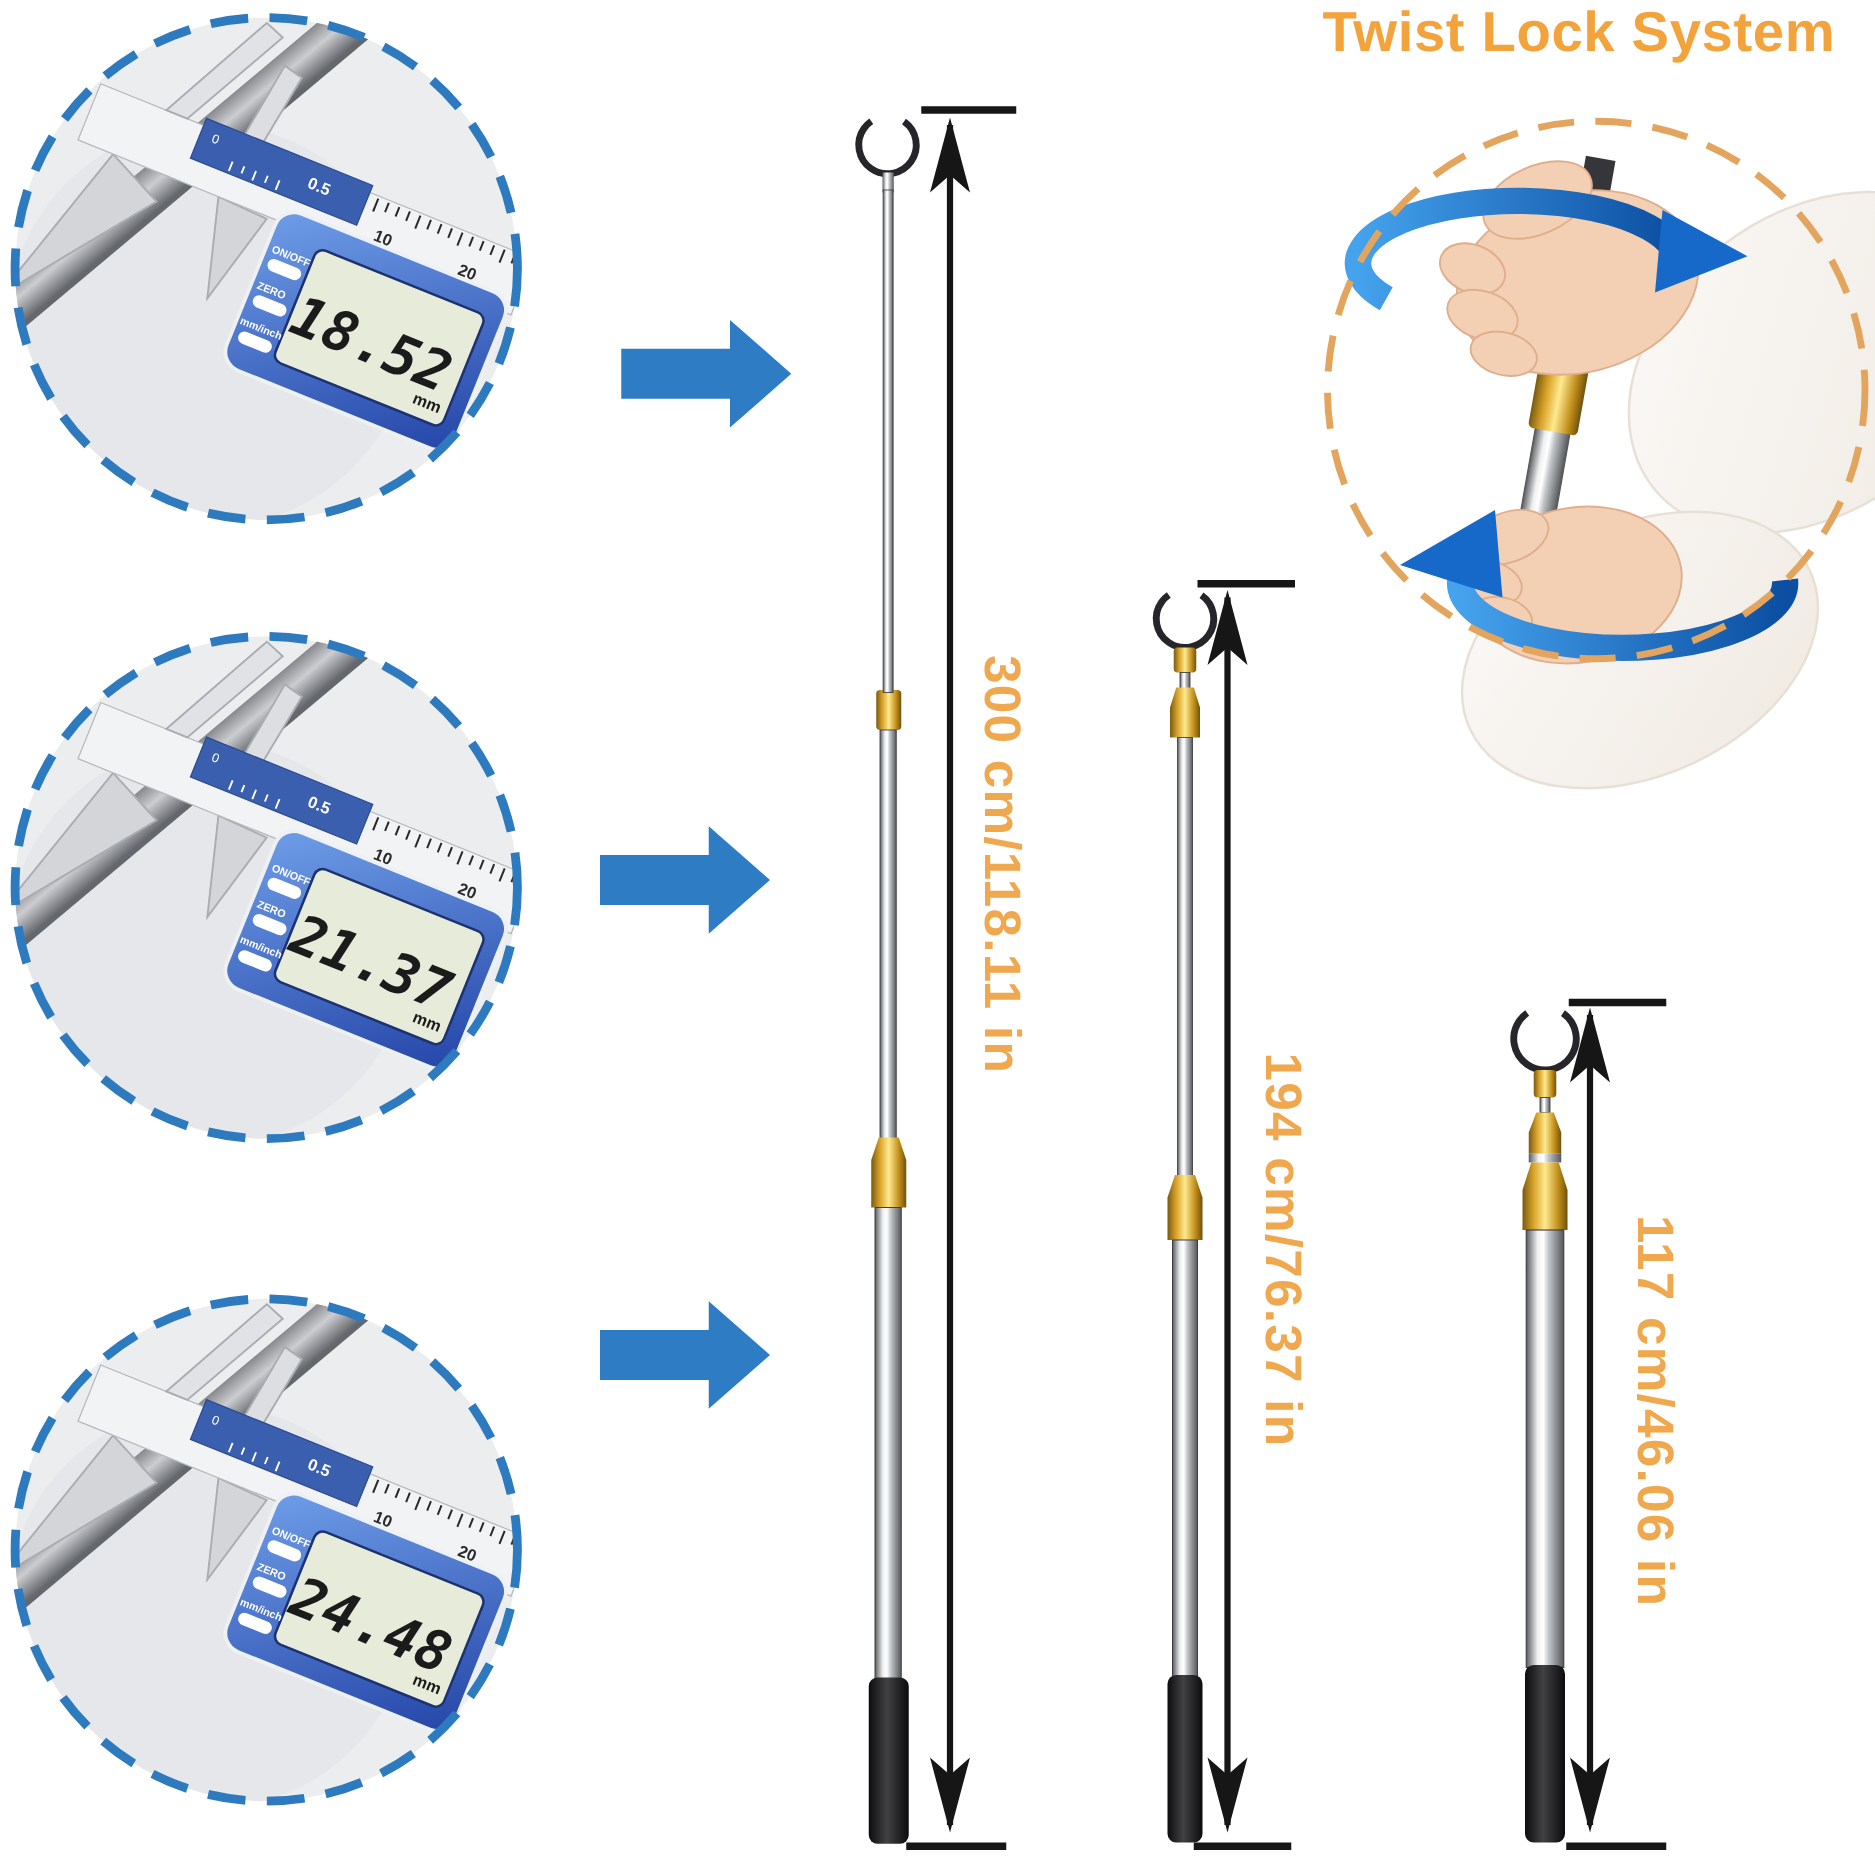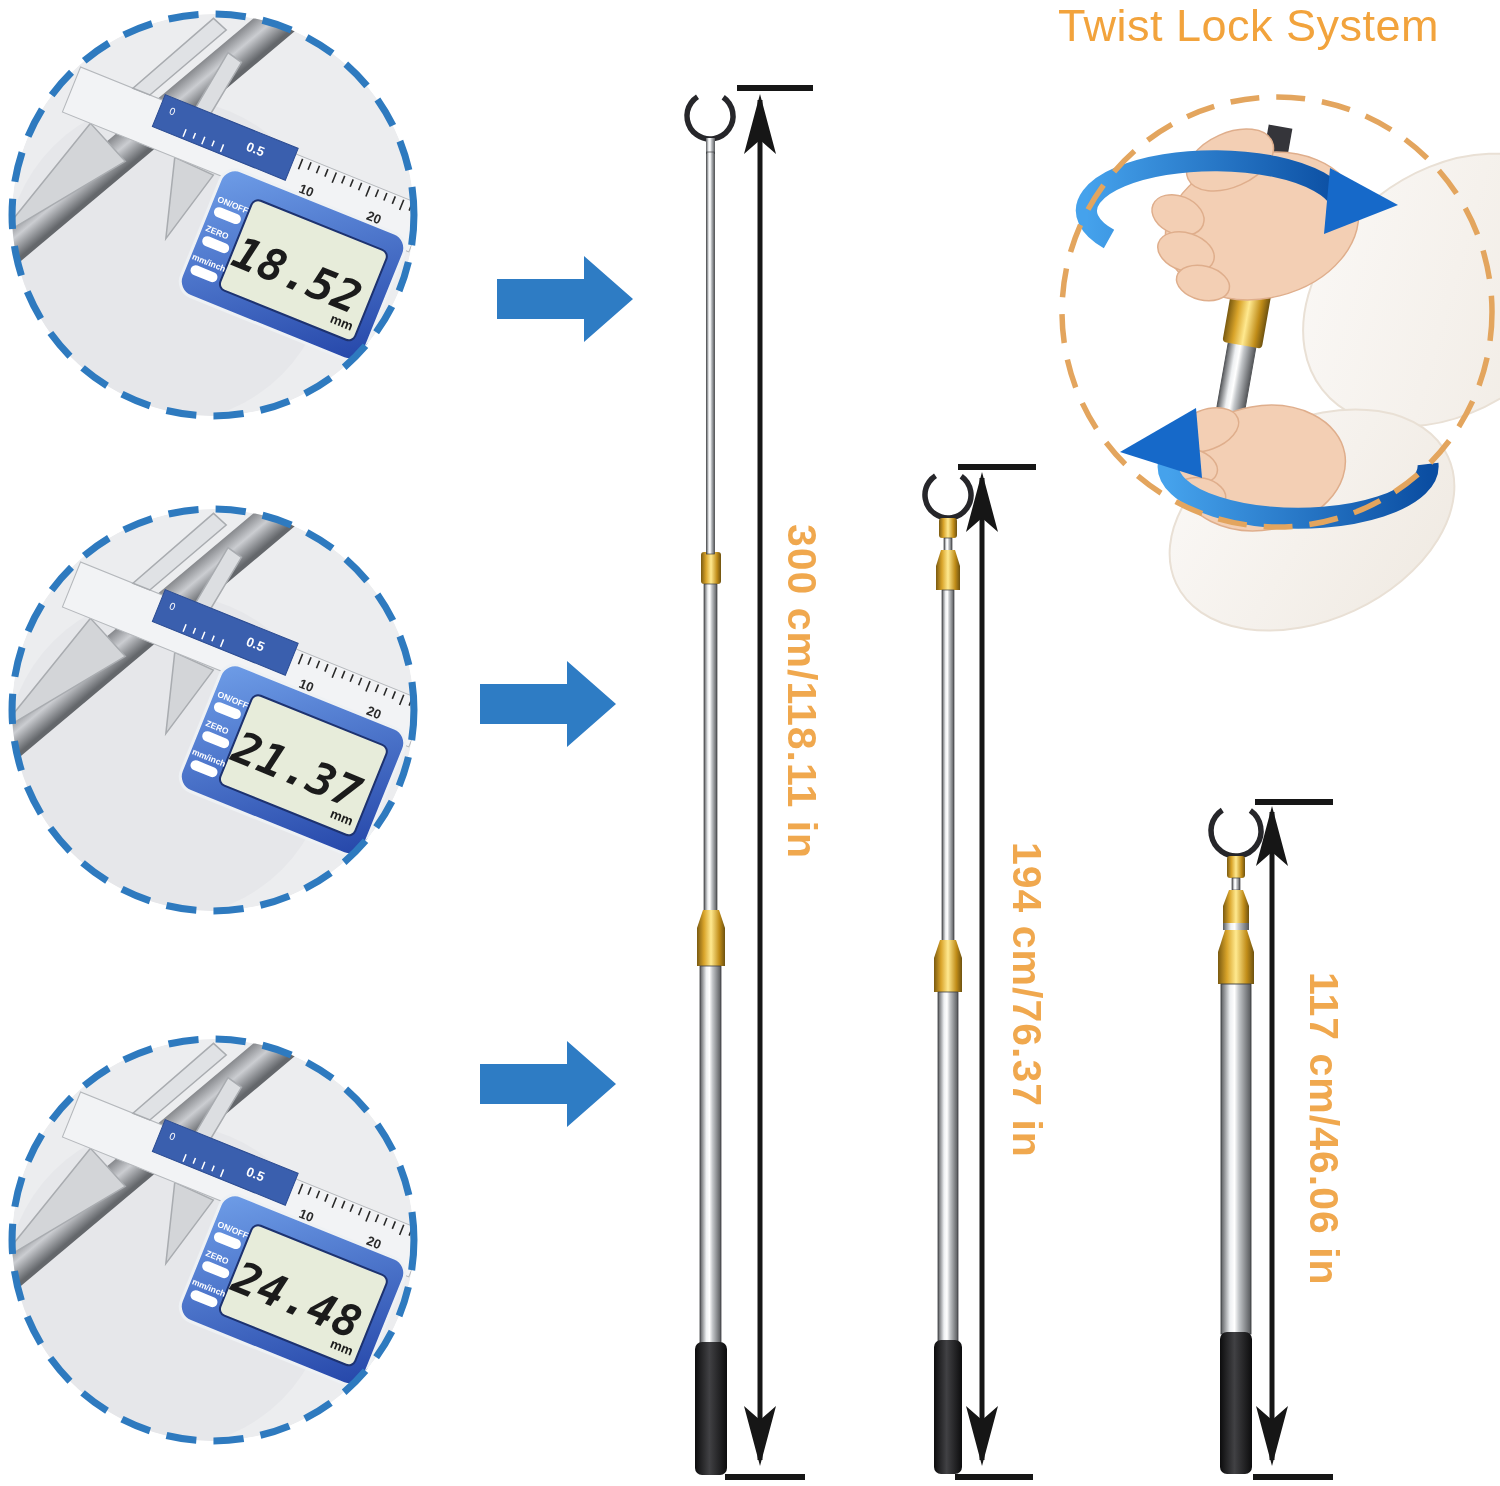--- a/index.html
+++ b/index.html
@@ -7,21 +7,21 @@
     width:1500px; height:1486px; position:relative; background:#ffffff;
     font-family:"Liberation Sans", sans-serif; overflow:hidden;
   }
   .inset { position:absolute; width:414px; height:414px; left:6px; }
   .inset svg { width:100%; height:100%; display:block; }
   #inset-1 { top:8px; }
   #inset-2 { top:503px; }
   #inset-3 { top:1033px; }
   .title {
     position:absolute; left:1058px; top:0px; width:440px;
-    font-size:45px; font-weight:normal; color:var(--title-orange,#f2a33c);
+    font-size:45px; font-weight:bold; color:var(--title-orange,#f2a33c);
     letter-spacing:0.5px; white-space:nowrap;
   }
   .measure-label {
     position:absolute; writing-mode:vertical-rl; text-orientation:mixed;
     font-weight:bold; font-size:41px; letter-spacing:1px;
     color:var(--label-orange,#f0a84e); white-space:nowrap;
   }
   #label-1 { left:778px;  top:524px; }
   #label-2 { left:1003px; top:842px; }
   #label-3 { left:1300px; top:972px; }

